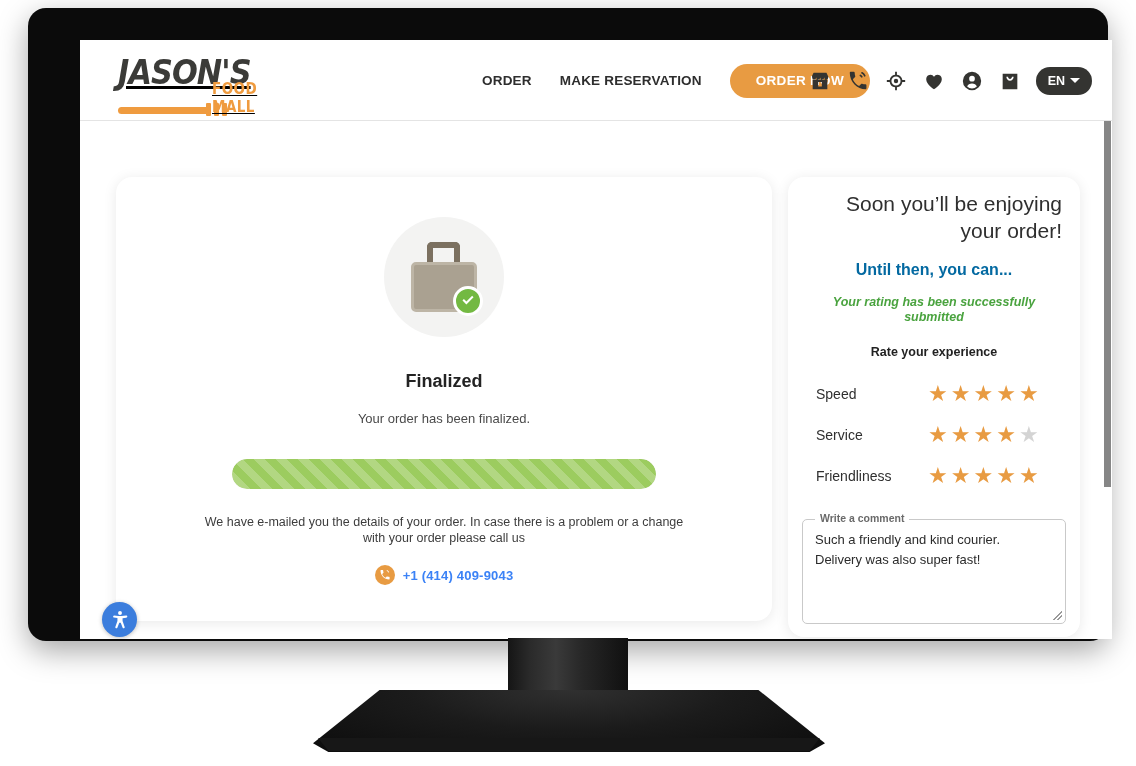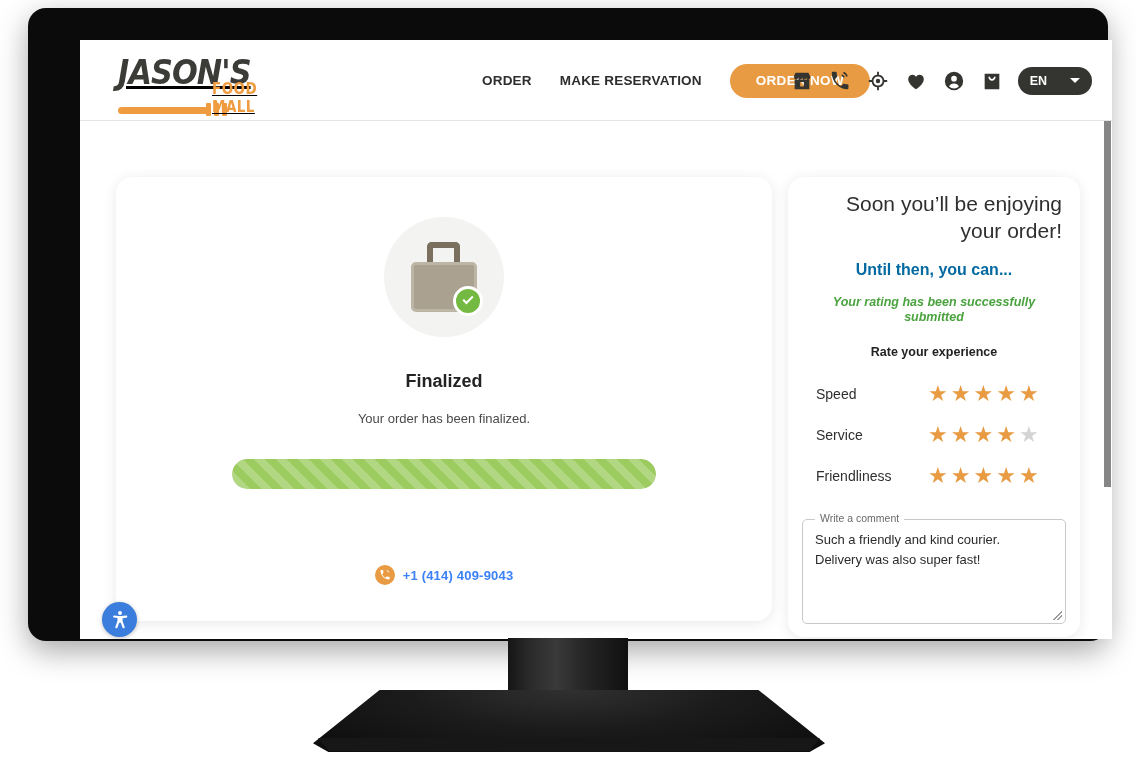--- a/index.html
+++ b/index.html
@@ -102,21 +102,21 @@
     cursor: pointer; white-space: nowrap;
     font-family: "Liberation Sans", sans-serif;
   }
 
   .header-icons { position: absolute; right: 20px; top: 0; height: 81px; display:flex; align-items:center; gap: 14px; }
   .hicon { width: 24px; height: 24px; color:#343431; cursor:pointer; display:flex; align-items:center; justify-content:center; }
   .hicon svg { width: 22px; height: 22px; fill: #343431; }
   .lang-btn {
     background:#343431; color:#fff; border:none; border-radius:16px;
     height: 28px; padding: 0 12px; font-size: 12.5px; font-weight:700;
-    display:flex; align-items:center; gap:23px; cursor:pointer;
+    display:flex; align-items:center; gap:5px; cursor:pointer;
     font-family: "Liberation Sans", sans-serif;
   }
   .caret { width:0;height:0;border-left:5px solid transparent;border-right:5px solid transparent;border-top:5px solid #fff; }
 
   
   .page-body { position:absolute; left:0; top:81px; width:1032px; height:518px; background:#fff; }
 
   .card {
     position: absolute;
     background: #ffffff;
@@ -215,21 +215,21 @@
   .star.on { color:#e89b42; }
   .star.off { color:#d4d4d4; }
 
   .comment-field {
     position:absolute; left: 14px; top: 342px; width: 264px; height: 105px;
     border: 1px solid #c9c9c9; border-radius: 5px; box-sizing:border-box;
     background:#fff;
   }
   .comment-legend {
     position:absolute; left: 12px; top: -8px; background:#fff; padding: 0 5px;
-    font-size: 10.5px; color:#6a6a6a; font-weight: 400;
+    font-size: 10.5px; color:#6a6a6a; font-weight: 700;
   }
   .comment-text {
     position:absolute; left: 10px; right: 10px; top: 8px;
     font-size: 13px; color:#2b2b2b; line-height: 1.55;
     border:none; outline:none; resize:none; background:transparent;
     width: calc(100% - 20px); height: 82px;
     font-family: "Liberation Sans", sans-serif;
   }
   .resize-grip {
     position:absolute; right: 3px; bottom: 3px; width: 9px; height: 9px;
@@ -341,20 +341,21 @@
             </div>
           </div>
 
           <div class="finalized-title">Finalized</div>
           <div class="finalized-sub">Your order has been finalized.</div>
 
           <div class="progress-wrap">
             <div class="progress-bar" id="progressBar" style="width: 100%; background-color: rgb(156, 204, 95);"></div>
           </div>
 
+          <div class="email-note">We have e-mailed you the details of your order. In case there is a problem or a change with your order please call us</div>
 
           <div class="phone-row">
             <span class="phone-badge">
               <svg viewBox="0 0 24 24">
                   <path d="M6.6 10.8c1.4 2.8 3.8 5.1 6.6 6.6l2.2-2.2c.3-.3.7-.4 1.1-.2 1.2.4 2.4.6 3.7.6.6 0 1 .4 1 1V20c0 .6-.4 1-1 1C11.2 21 3 12.8 3 2.9c0-.6.4-1 1-1h3.4c.6 0 1 .4 1 1 0 1.3.2 2.5.6 3.7.1.4 0 .8-.2 1.1l-2.2 2.2z"></path>
                   <path d="M15.5 2.6a.9.9 0 0 1 1.2-.3 7.8 7.8 0 0 1 3.4 3.5.9.9 0 1 1-1.6.8 6 6 0 0 0-2.6-2.7.9.9 0 0 1-.4-1.3z"></path>
                 </svg>
             </span>
             <span class="phone-text">+1 (414) 409-9043</span>
           </div>

